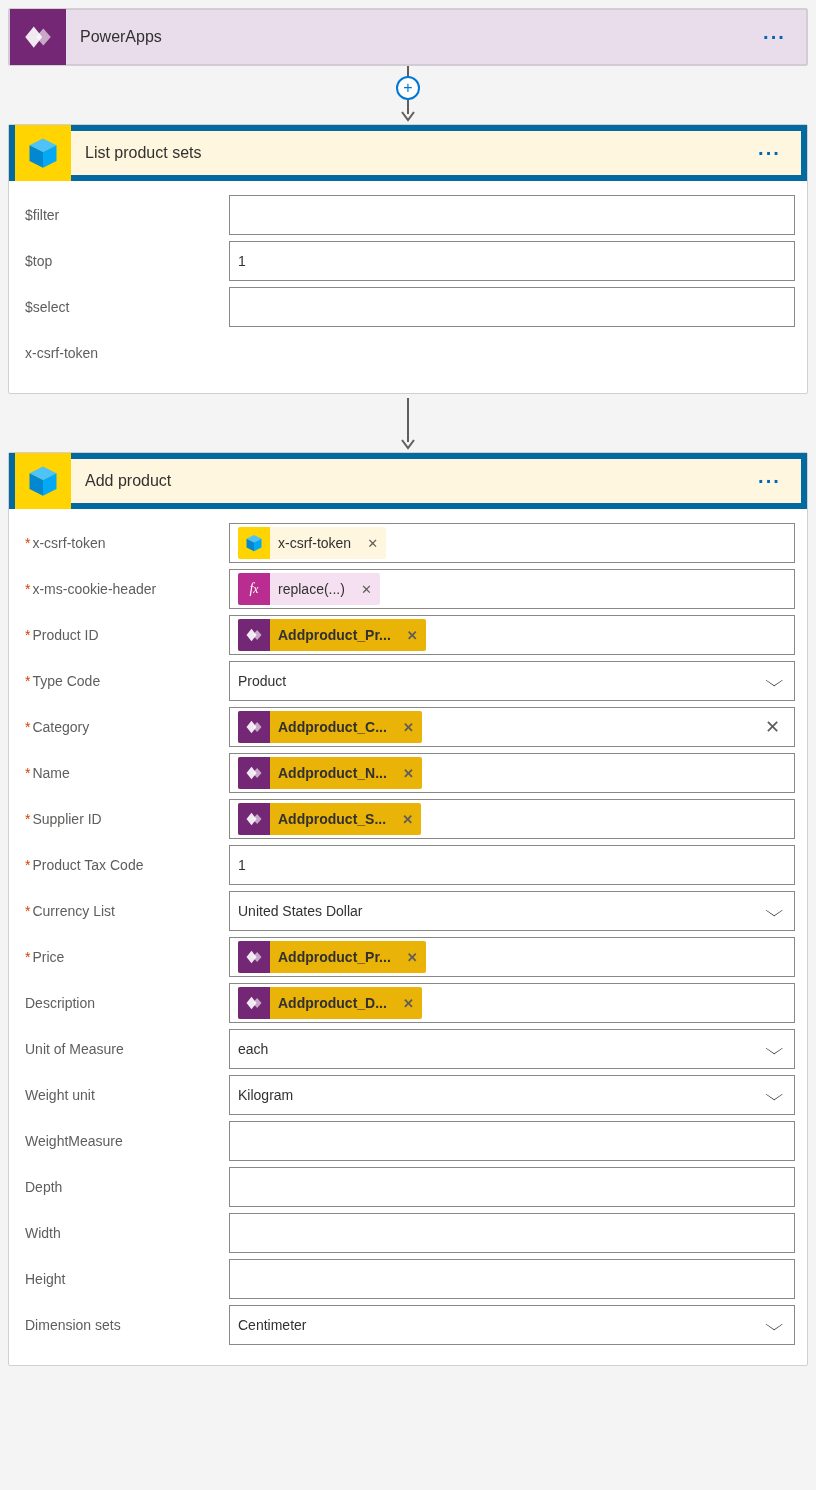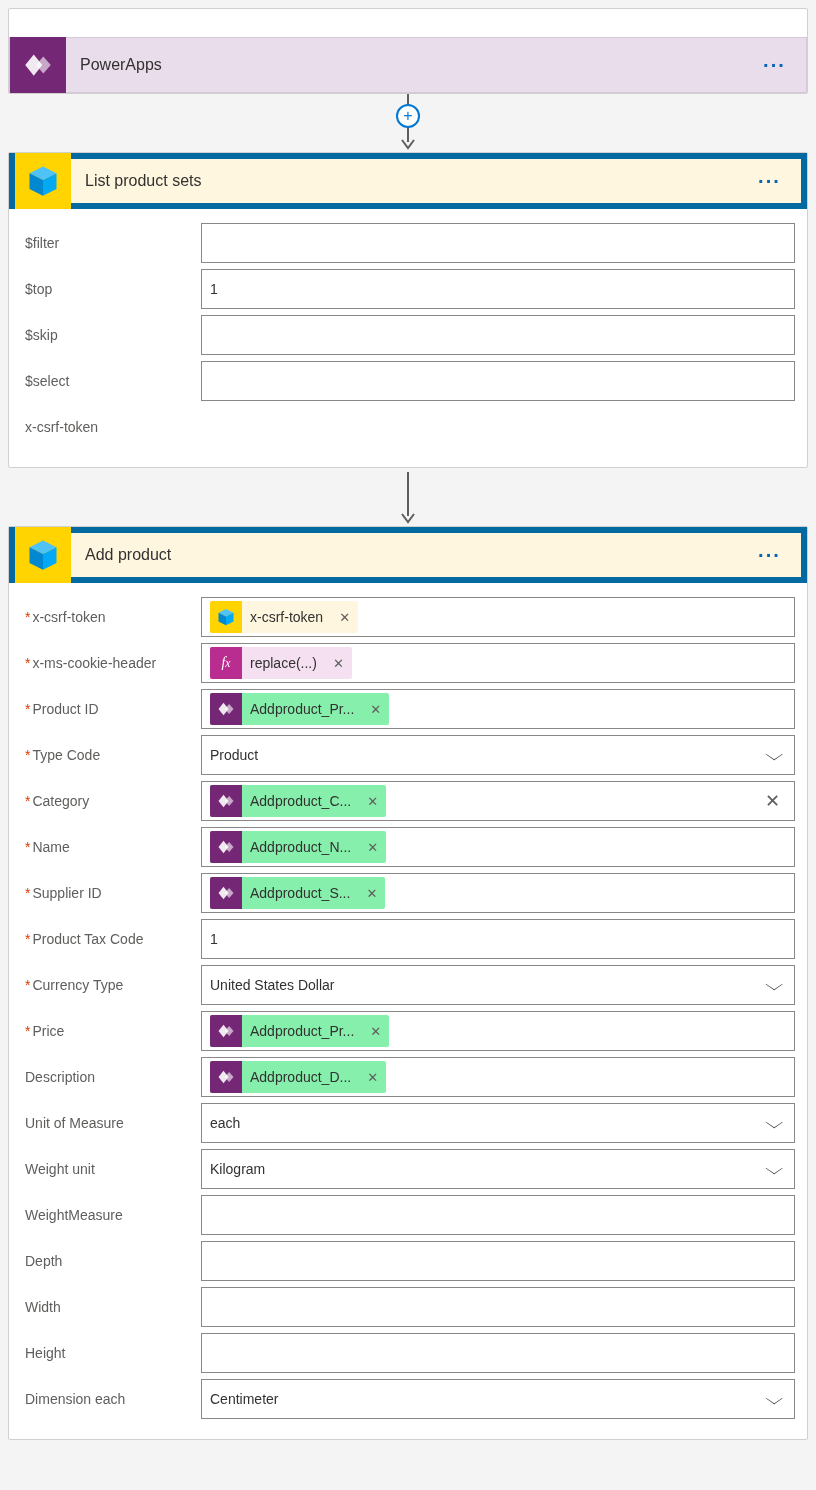--- a/index.html
+++ b/index.html
@@ -17,21 +17,21 @@
     border: 1px solid #d2d0ce;
     border-radius: 2px;
     margin: 0;
   }
   .card-header {
     display: flex;
     align-items: center;
     height: 56px;
     padding: 0 8px 0 0;
   }
-  .hdr-powerapps { background: #e9dceb; border: 1px solid #d6c7db; margin-top: 28px; }
+  .hdr-powerapps { background: #e9dceb; border: 1px solid #d6c7db; }
   .hdr-sap { background: #fef6de; border: 6px solid #0369a1; }
   .icon-tile {
     width: 56px;
     height: 56px;
     display: flex;
     align-items: center;
     justify-content: center;
     flex-shrink: 0;
   }
   .tile-purple { background: #742774; }
@@ -50,20 +50,21 @@
     cursor: pointer;
     line-height: 10px;
     font-weight:bold;
   }
   .card-body { padding: 8px 12px 14px 12px; }
   .field-row {
     display: flex;
     align-items: center;
     min-height: 40px;
     margin: 6px 0;
+    gap: 28px;
   }
   .field-label {
     width: 180px;
     flex-shrink: 0;
     font-size: 14px;
     color: #605e5c;
     padding-left: 4px;
   }
   .required::before {
     content: "*";
@@ -113,21 +114,21 @@
     width: 32px; height: 32px;
     display:flex;align-items:center;justify-content:center;
     color:#fff;
   }
   .token .t-label { padding: 0 8px 0 8px; max-width: 140px; overflow:hidden; text-overflow: ellipsis; white-space:nowrap;}
   .token .t-x { padding: 0 8px; color:#605e5c; cursor:pointer; font-size:13px;}
   .tok-yellow { background:#fef6de; }
   .tok-yellow .t-icon{ background:#ffd400; }
   .tok-fx { background:#f4e0f0; }
   .tok-fx .t-icon{ background:#ba2d90; font-style:italic; font-family: "Segoe UI", serif; font-size:14px;}
-  .tok-purple { background:#86efac; }
+  .tok-purple { background:#eab308;font-weight:bold; }
   .tok-purple .t-icon{ background:#742774; }
   .connector {
     display:flex;
     flex-direction:column;
     align-items:center;
     position:relative;
     height:58px;
   }
   .connector svg{ display:block;}
   .plus-circle {
@@ -192,24 +193,20 @@
   <div class="card-body">
     <div class="field-row">
       <div class="field-label">$filter</div>
       <div class="field-control"></div>
     </div>
     <div class="field-row">
       <div class="field-label">$top</div>
       <div class="field-control">1</div>
     </div>
     <div class="field-row">
-      <div class="field-label">$skip</div>
-      <div class="field-control"></div>
-    </div>
-    <div class="field-row">
       <div class="field-label">$select</div>
       <div class="field-control"></div>
     </div>
     <div class="field-row">
       <div class="field-label">x-csrf-token</div>
     </div>
   </div>
 </div>
 
 <div class="connector">
@@ -334,21 +331,21 @@
         </span>
       </div>
     </div>
 
     <div class="field-row">
       <div class="field-label required">Product Tax Code</div>
       <div class="field-control">1</div>
     </div>
 
     <div class="field-row">
-      <div class="field-label required">Currency Type</div>
+      <div class="field-label required">Currency List</div>
       <div class="field-control select">
           <span>United States Dollar</span>
         </div>
     </div>
 
     <div class="field-row">
       <div class="field-label required">Price</div>
       <div class="field-control">
         <span class="token tok-purple">
           <span class="t-icon">
@@ -407,20 +404,20 @@
       <div class="field-label">Width</div>
       <div class="field-control"></div>
     </div>
 
     <div class="field-row">
       <div class="field-label">Height</div>
       <div class="field-control"></div>
     </div>
 
     <div class="field-row">
-      <div class="field-label">Dimension each</div>
+      <div class="field-label">Dimension sets</div>
       <div class="field-control select">
           <span>Centimeter</span>
         </div>
     </div>
 
   </div>
 </div>
 
 </body></html>

